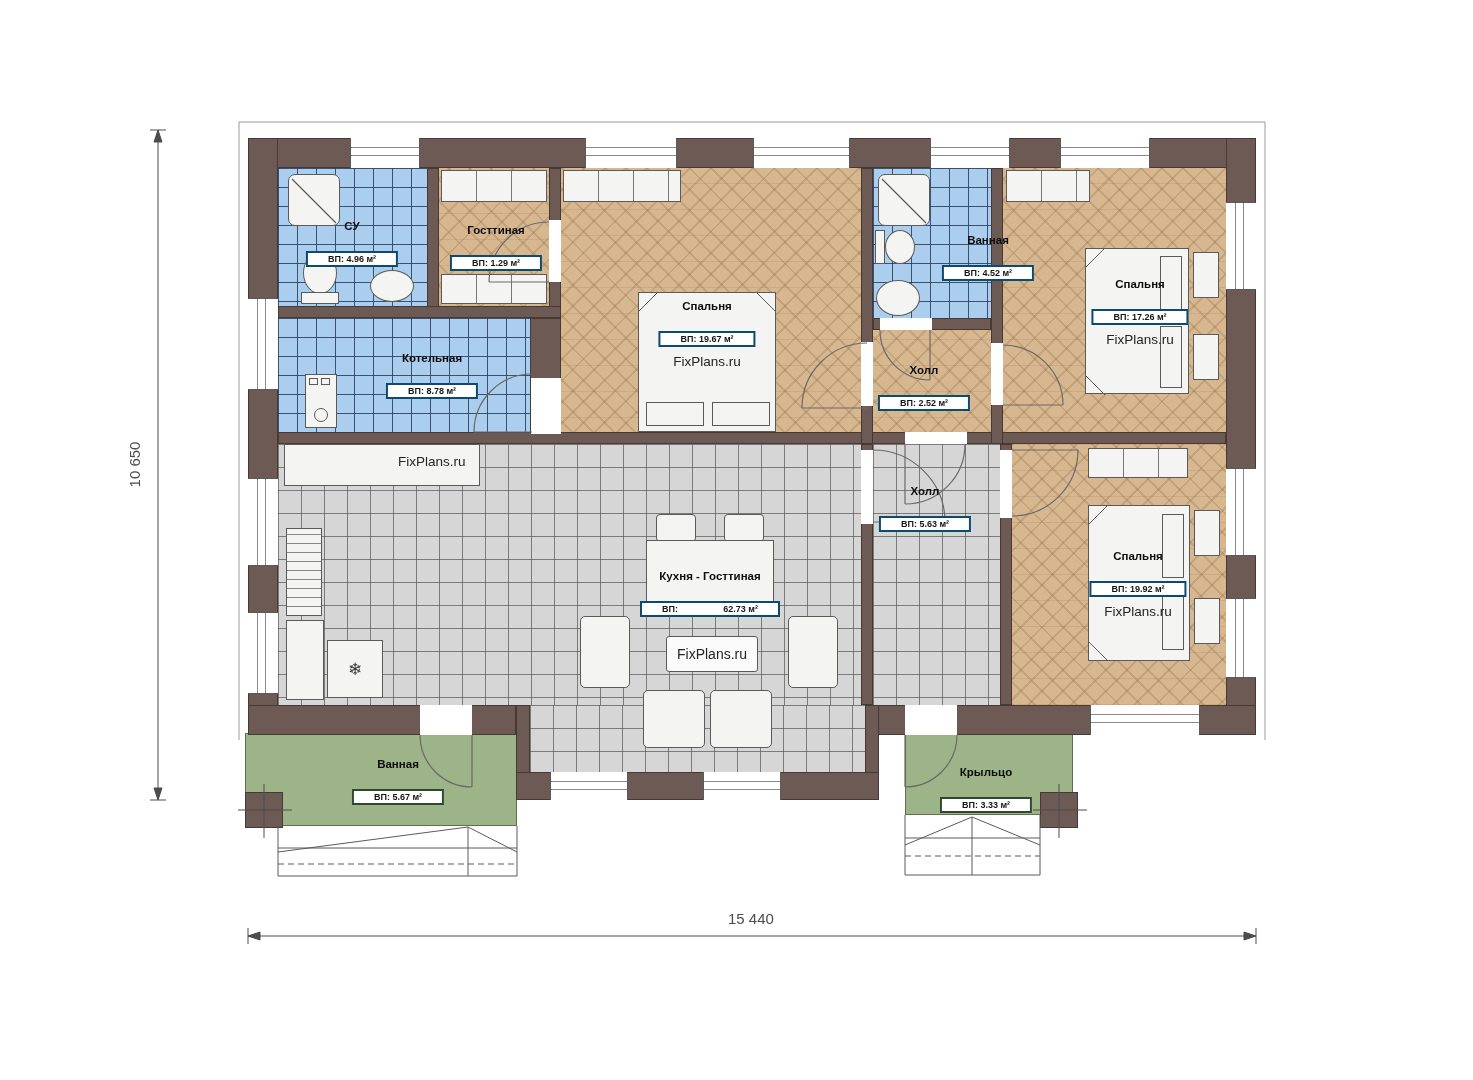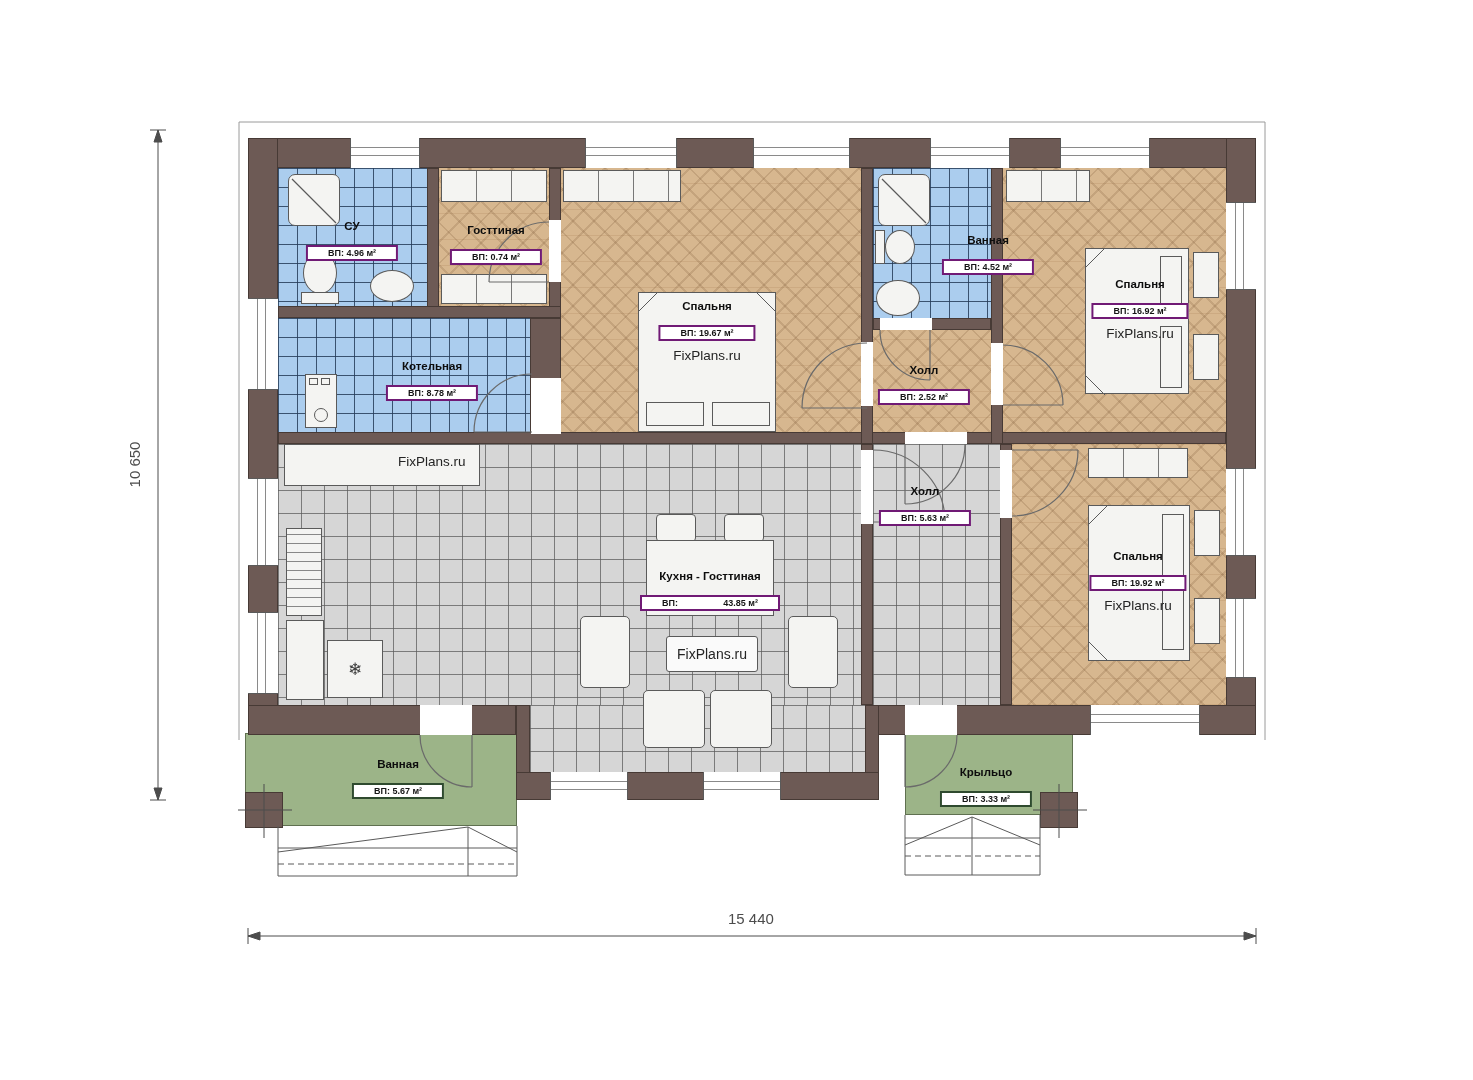--- a/index.html
+++ b/index.html
@@ -32,22 +32,22 @@
       transparent 10px, transparent 17px, #8a8a8a 17px, #8a8a8a 18px, transparent 18px);}
   .furn{position:absolute;background:#f4f4f2;border:1px solid #5a5a5a;box-sizing:border-box;z-index:4;}
   .oval{border-radius:50%;}
   .rounded{border-radius:7px;}
   .cab{background-image:repeating-linear-gradient(90deg, transparent 0 34px, #777 34px 35px);}
   .shelf{background-image:repeating-linear-gradient(0deg, transparent 0 8px, #888 8px 9px);}
   .burner{position:absolute;width:13px;height:13px;border:1px solid #444;border-radius:50%;background:#fff;}
   svg.overlay{position:absolute;left:0;top:0;z-index:5;pointer-events:none;}
   .rlabel{position:absolute;transform:translateX(-50%);text-align:center;z-index:6;}
   .rname{font-size:11.5px;font-weight:bold;color:#0d0d0d;white-space:nowrap;line-height:1.15;}
-  .rarea{display:inline-block;background:#fff;border:2px solid #701a75;font-size:9px;font-weight:bold;
-         padding:1px 20px;margin-top:12px;white-space:nowrap;color:#151515;}
+  .rarea{display:inline-block;background:#fff;border:2px solid #0c4a6e;font-size:9px;font-weight:bold;
+         padding:1px 20px;margin-top:18px;white-space:nowrap;color:#151515;}
   .rarea.gborder{border-color:#2e4a2e;}
   .wm{font-size:13.5px;color:#242424;margin-top:7px;white-space:nowrap;}
   .wm-plain{position:absolute;font-size:13.5px;color:#242424;z-index:6;white-space:nowrap;}
   .fixbox{position:absolute;background:#fafafa;border:1px solid #5a5a5a;border-radius:3px;display:flex;
           align-items:center;justify-content:center;font-size:14px;color:#242424;z-index:6;}
   .dim{position:absolute;font-size:15px;color:#4c4c4c;z-index:6;white-space:nowrap;}
   .areabox-split{display:flex;justify-content:space-between;width:96px;}
   .snow{display:flex;align-items:center;justify-content:center;font-size:17px;color:#3c3c3c;}
 </style>
 </head>
@@ -221,50 +221,50 @@
       <path d="M 1033 810 H 1087 M 1059 784 V 838"></path>
     </g>
   </svg>
 
   <div class="rlabel" style="left:352px;top:220px;">
     <div class="rname">СУ</div>
     <div class="rarea">ВП: 4.96 м²</div>
   </div>
   <div class="rlabel" style="left:496px;top:224px;">
     <div class="rname">Госттиная</div>
-    <div class="rarea">ВП: 0.74 м²</div>
+    <div class="rarea">ВП: 1.29 м²</div>
   </div>
   <div class="rlabel" style="left:707px;top:300px;">
     <div class="rname">Спальня</div>
     <div class="rarea">ВП: 19.67 м²</div>
     <div class="wm">FixPlans.ru</div>
   </div>
   <div class="rlabel" style="left:988px;top:234px;">
     <div class="rname">Ванная</div>
     <div class="rarea">ВП: 4.52 м²</div>
   </div>
   <div class="rlabel" style="left:1140px;top:278px;">
     <div class="rname">Спальня</div>
-    <div class="rarea">ВП: 16.92 м²</div>
+    <div class="rarea">ВП: 17.26 м²</div>
     <div class="wm">FixPlans.ru</div>
   </div>
-  <div class="rlabel" style="left:432px;top:360px;">
+  <div class="rlabel" style="left:432px;top:352px;">
     <div class="rname">Котельная</div>
     <div class="rarea">ВП: 8.78 м²</div>
   </div>
   <div class="rlabel" style="left:924px;top:364px;">
     <div class="rname">Холл</div>
     <div class="rarea">ВП: 2.52 м²</div>
   </div>
   <div class="rlabel" style="left:710px;top:570px;">
     <div class="rname">Кухня - Госттиная</div>
     <div class="rarea">
       <span class="areabox-split">
         <span>ВП:</span>
-        <span>43.85 м²</span>
+        <span>62.73 м²</span>
       </span>
     </div>
   </div>
   <div class="rlabel" style="left:925px;top:485px;">
     <div class="rname">Холл</div>
     <div class="rarea">ВП: 5.63 м²</div>
   </div>
   <div class="rlabel" style="left:1138px;top:550px;">
     <div class="rname">Спальня</div>
     <div class="rarea">ВП: 19.92 м²</div>

